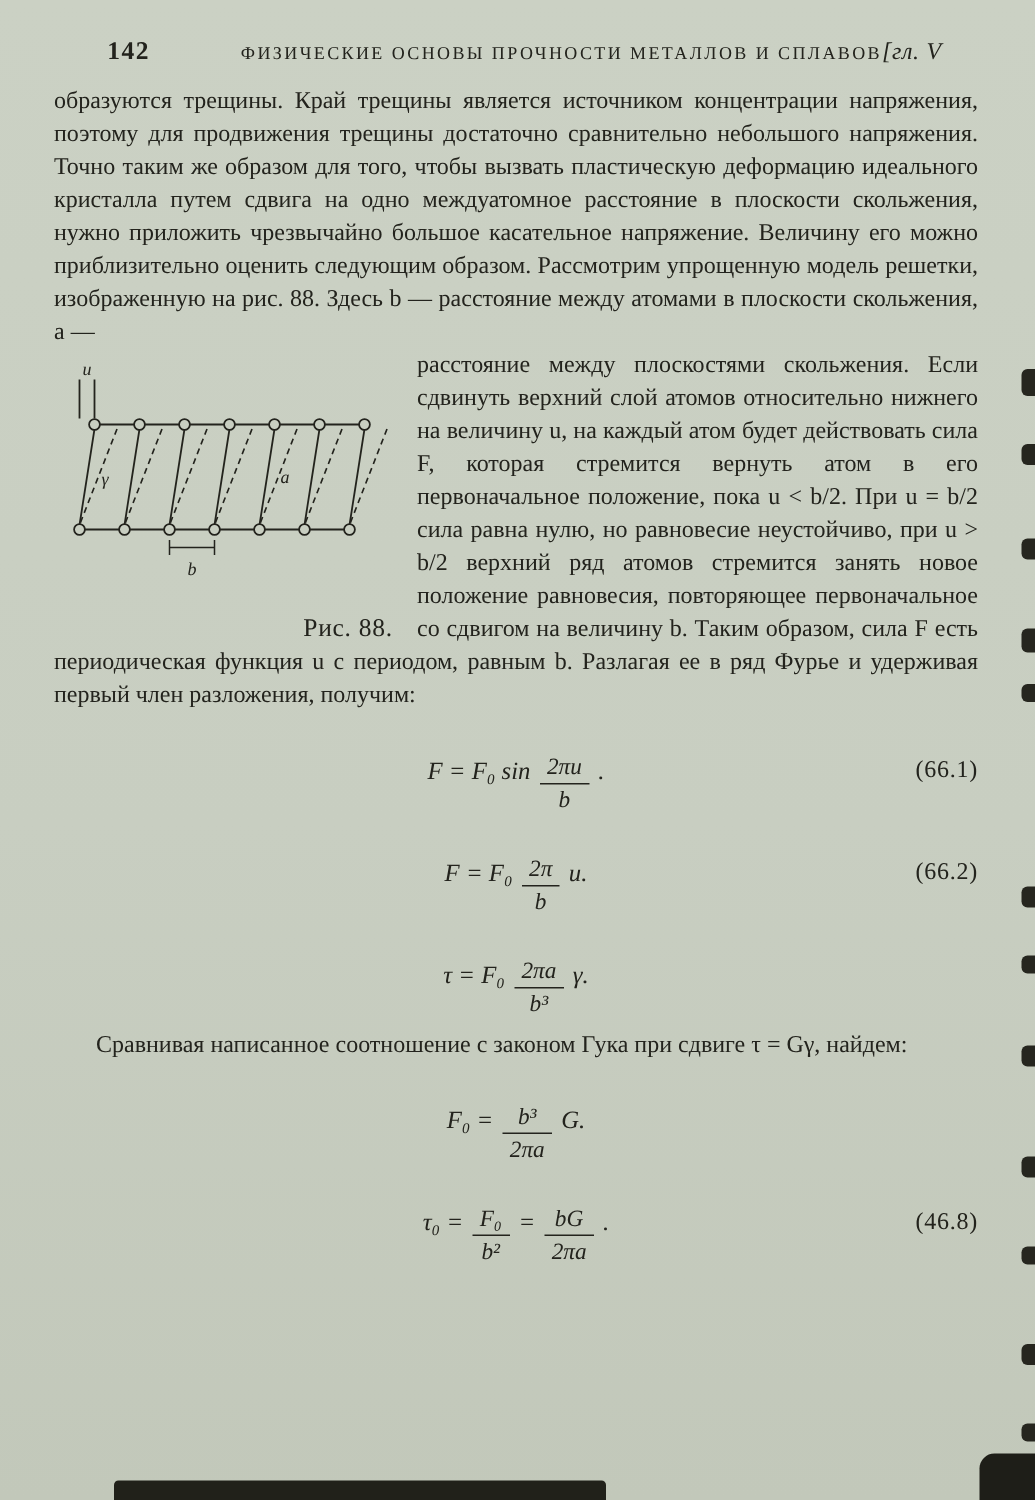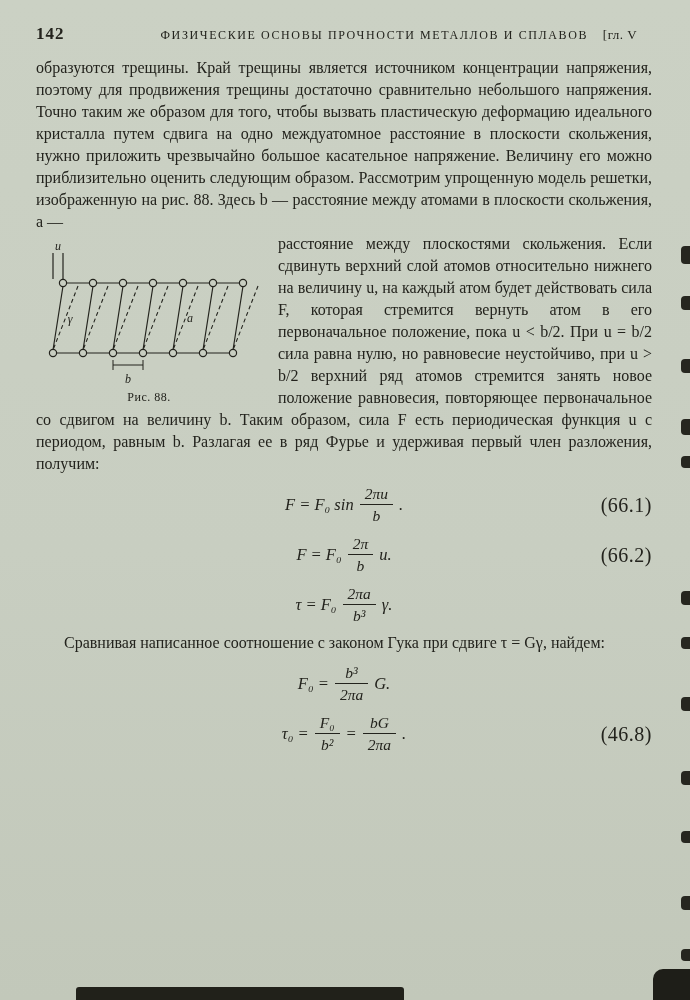--- a/index.html
+++ b/index.html
@@ -11,48 +11,48 @@
     color: #23231d;
     overflow: hidden;
   }
   .page {
     position: absolute;
     inset: 0;
     padding: 24px 38px 0 36px;
     overflow: hidden;
   }
   .header { display: flex; align-items: baseline; margin-bottom: 13px; }
-  .page-num { font-weight: bold; font-size: 17px; width: 64px; letter-spacing: 1px; }
+  .page-num { font-weight: bold; font-size: 17px; width: 64px; letter-spacing: 1px; text-align: right; }
   .header-title { flex: 1; text-align: right; font-size: 12px; letter-spacing: 1.6px; white-space: nowrap; }
-  .header-chapter { width: 64px; text-align: center; font-size: 13px; letter-spacing: .5px; }
+  .header-chapter { width: 64px; text-align: left; font-size: 16px; letter-spacing: .5px; font-style: italic; }
 
   .p { font-size: 16px; line-height: 22px; text-align: justify; }
   .indent { text-indent: 28px; }
   .mt { margin-top: 2px; }
 
   .figure { float: left; width: 226px; margin: 6px 16px 2px 0; text-align: center; }
   .figure svg { display: block; margin: 0 auto; }
-  .figure figcaption { font-size: 12px; margin-top: 1px; letter-spacing: .5px; }
+  .figure figcaption { font-size: 17px; margin-top: 20px; letter-spacing: .5px; text-align: right; }
   .fig-label { font: italic 12px "Liberation Serif", serif; fill: #23231d; }
 
   .equation {
     position: relative;
     clear: both;
     text-align: center;
     margin: 9px 0 7px 0;
     font-size: 16.5px;
     font-style: italic;
   }
   .eq-body { display: inline-flex; align-items: center; gap: 6px; font-style: italic; }
   .frac { display: inline-block; text-align: center; vertical-align: middle; }
-  .frac .num { display: block; line-height: 19px; padding: 0 5px 1px 5px; border-bottom: 1.2px solid #23231d; font-size: 15.5px; }
+  .frac .num { display: block; line-height: 19px; padding: 0 5px 1px 5px; border-bottom: 1.2px solid #23231d; font-size: 15.5px; margin-top: 18px; }
   .frac .den { display: block; line-height: 19px; padding: 1px 5px 0 5px; font-size: 15.5px; }
   .eq-number {
     position: absolute; right: 0; top: 50%; transform: translateY(-50%);
-    font-style: normal; font-size: 20px; letter-spacing: .5px;
+    font-style: normal; font-size: 16px; letter-spacing: .5px;
   }
 
   .artifact { position: absolute; background: #26261f; }
   .edge-mark { width: 9px; border-radius: 4px 0 0 4px; right: 0; }
   .bottom-bar { left: 76px; bottom: 0; width: 328px; height: 13px; border-radius: 3px 3px 0 0; background: #21211a; }
   .corner-blob { right: 0; bottom: 0; width: 37px; height: 31px; border-radius: 10px 0 0 0; background: #1e1e18; }
 </style>
 </head>
 <body>
 

